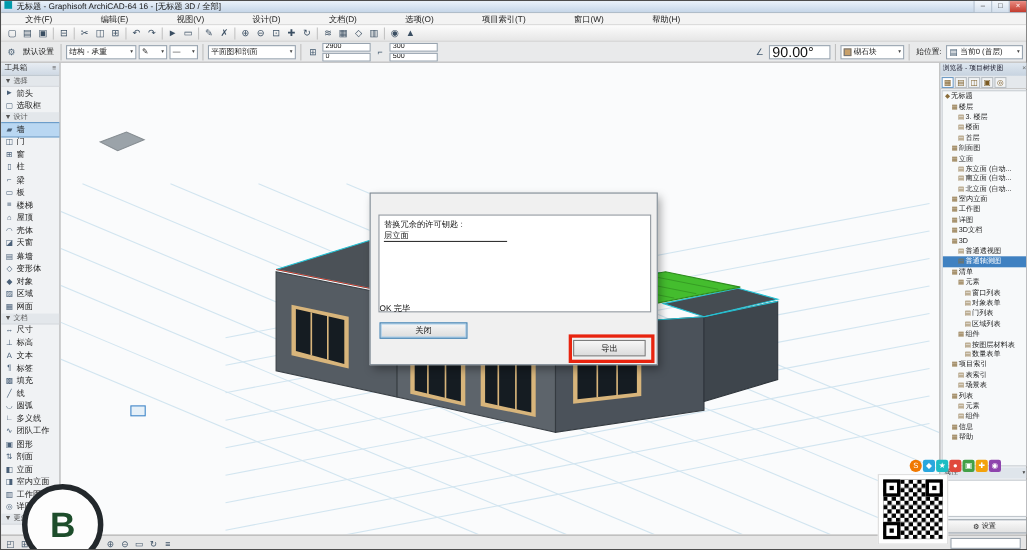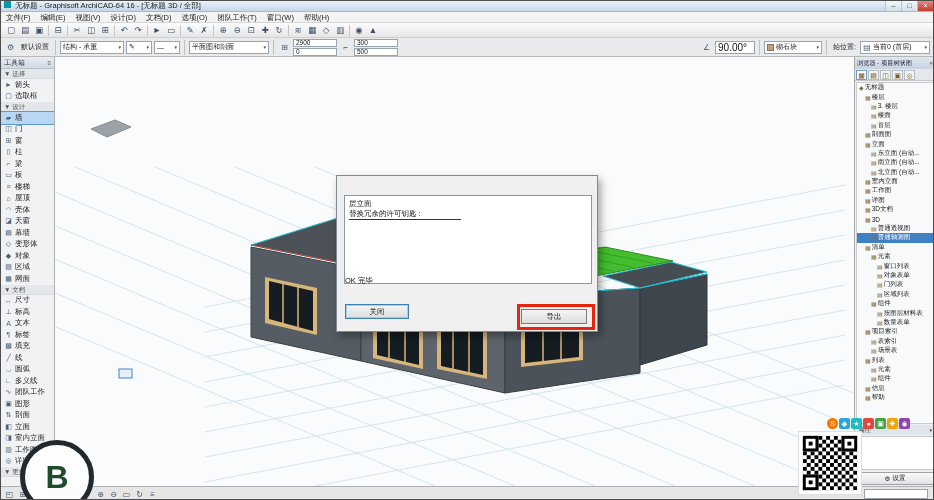--- a/index.html
+++ b/index.html
@@ -7,36 +7,36 @@
 .app{position:relative;width:934px;height:500px;background:#ececec;font-family:"Liberation Sans","DejaVu Sans",sans-serif;overflow:hidden;border:1px solid #4d4d4d;font-size:8px}
 
 .titlebar{position:absolute;left:0;top:0;width:100%;height:11px;background:linear-gradient(#eaf2fb,#c6d6e8);display:flex;align-items:flex-start;font-size:7.5px;color:#1a1a1a;border-bottom:1px solid #aab8c6;z-index:5}
 .app-icon{width:7px;height:7px;background:#009aab;margin:0 4px 0 3px;flex:0 0 auto}
 .title-text{white-space:nowrap;overflow:hidden}
 .win-controls{margin-left:auto;display:flex;height:100%}
 .win-btn{width:16px;text-align:center;font-size:7px;line-height:10px;color:#333;border-left:1px solid #b6c2d0;background:linear-gradient(#f4f8fc,#d3dfec)}
 .win-btn.close{background:linear-gradient(#e98a80,#c23b2e);color:#fff}
 
 .menubar{position:absolute;left:0;top:11px;width:100%;height:11px;background:#f3f3f3;border-bottom:1px solid #d6d6d6;display:flex;align-items:center;font-size:7.5px;color:#222;z-index:5}
-.menu-item{padding:0 5px;line-height:11px;white-space:nowrap}
+.menu-item{padding:0 22px;line-height:11px;white-space:nowrap}
 
 .toolbar1{position:absolute;left:0;top:22px;width:100%;height:15px;background:linear-gradient(#fcfcfc,#e6e6e6);border-bottom:1px solid #cfcfcf;display:flex;align-items:center;padding:0 3px;z-index:5}
 .t1-icon{width:14px;height:13px;font-size:8.5px;line-height:13px;text-align:center;color:#3a4e62}
 .t1-sep{width:1px;height:11px;background:#c4c4c4;margin:0 2px}
 
 .toolbar2{position:absolute;left:0;top:37px;width:100%;height:19px;background:#e9eaeb;border-bottom:1px solid #b9b9b9;display:flex;align-items:center;font-size:7px;color:#222;padding:0 3px;gap:2px;z-index:5}
 .tb2-icon{width:13px;height:13px;text-align:center;line-height:13px;font-size:8px;color:#41586e}
 .tb2-label{padding:0 2px;white-space:nowrap}
 .tb2-sep{width:1px;height:15px;background:#c0c0c0;margin:0 2px}
 .combo{background:#fff;border:1px solid #98a4b0;height:13px;display:flex;align-items:center;padding:0 2px;white-space:nowrap;gap:2px}
 .combo .arrow{margin-left:auto;font-size:5px;color:#444;padding-left:3px}
 .swatch{width:7px;height:7px;background:#c8a06a;border:1px solid #777;flex:0 0 auto}
 .stack{display:flex;flex-direction:column;gap:1px}
 .numfield{width:44px;height:8px;border:1px solid #98a4b0;background:#fff;font-size:6.5px;line-height:7px;padding:0 2px;font-family:inherit;color:#111}
-.numfield.wide{width:40px;height:13px;line-height:11px;font-size:10px}
+.numfield.wide{width:56px;height:13px;line-height:11px;font-size:13px}
 .spacer{flex:1}
 
 .toolbox{position:absolute;left:0;top:56px;width:54px;height:429px;background:#f0f2f4;border-right:1px solid #b0b0b0;font-size:7.5px;overflow:hidden;z-index:4}
 .toolbox-header{height:12px;background:linear-gradient(#e8edf3,#cfd9e4);border-bottom:1px solid #b8c2cc;line-height:12px;padding:0 3px;font-size:7px;color:#333;display:flex;align-items:center}
 .toolbox-header .mh{margin-left:auto;font-size:6px;color:#555}
 .tbx-group{height:10px;line-height:10px;background:#e3e7eb;color:#555;padding-left:3px;font-size:6.5px;border-bottom:1px solid #d7dbdf}
 .tbx-item{height:11.5px;display:flex;align-items:center;padding-left:3px;color:#222}
 .tbx-item .ico{width:9px;font-size:7px;color:#4a6078;text-align:center;margin-right:2px;flex:0 0 auto}
 .tbx-item .lbl{white-space:nowrap;overflow:hidden}
 .tbx-item.selected{background:#b9d7f2;outline:1px solid #5f97c9}
@@ -60,21 +60,21 @@
 .nav-settings{height:13px;display:flex;align-items:center;justify-content:center;gap:2px;background:linear-gradient(#fafafa,#e2e2e2);border:1px solid #9aa2aa;margin:1px;color:#222}
 
 .dialog{position:absolute;left:335px;top:174px;width:262px;height:157px;background:#f0f0f0;border:1px solid #7f8a94;box-shadow:3px 4px 8px rgba(0,0,0,.35);z-index:10;font-size:7.5px;color:#111}
 .dlg-title{height:13px;display:flex;align-items:center;background:linear-gradient(#fdfdfd,#dfe3e7);border-bottom:1px solid #c2c6ca;padding:0 3px}
 .dlg-ico{width:7px;height:7px;background:#2a7fbf;margin-right:3px;flex:0 0 auto}
 .dlg-btn{width:14px;text-align:center;color:#555}
 .dlg-content{position:absolute;left:7px;top:19px;width:248px;height:89px;background:#fff;border:1px solid #8f969d;padding:3px 4px;line-height:9.5px}
 .dlg-hr{width:112px;border-top:1px solid #333;margin:1px 0 2px}
 .dlg-status{position:absolute;left:8px;top:100px}
 .btn{position:absolute;height:15px;background:linear-gradient(#f6f6f6,#dcdcdc);border:1px solid #7c7c7c;font-size:7.5px;text-align:center;line-height:13px;color:#111}
-.btn-close{left:8px;top:128px;width:64px;border:1px solid #3c7fb1;box-shadow:inset 0 0 0 1px #a8cdea}
+.btn-close{left:8px;top:117px;width:80px;border:1px solid #3c7fb1;box-shadow:inset 0 0 0 1px #a8cdea}
 .btn-export{left:184px;top:133px;width:66px}
 .red-annotation{position:absolute;left:180px;top:128px;width:78px;height:26px;border:3px solid #e8240f;z-index:11;pointer-events:none}
 
 .statusbar{position:absolute;left:0;top:485px;width:100%;height:15px;background:#e6e6e6;border-top:1px solid #b0b0b0;display:flex;align-items:center;padding:0 2px;font-size:7px;color:#333;z-index:4}
 .sb-icon{width:13px;text-align:center;font-size:8px;color:#42566a}
 .sb-right{margin-left:auto;display:flex;align-items:center;gap:2px;padding-right:3px}
 .sb-box{width:64px;height:10px;background:#fff;border:1px solid #99a3ad}
 
 .logo{position:absolute;left:19px;top:439px;width:74px;height:74px;border-radius:50%;border:5px solid #23282c;background:#fdfdfd;display:flex;align-items:center;justify-content:center;font-weight:bold;font-size:32px;color:#1d4d2b;z-index:20}
 .qr{position:absolute;left:797px;top:430px;width:64px;height:64px;background:#fff;z-index:20;border:1px solid #ddd}
@@ -97,21 +97,21 @@
     </span>
   </div>
 
   <div class="menubar" id="menubar">
       <div class="menu-item">文件(F)</div>
       <div class="menu-item">编辑(E)</div>
       <div class="menu-item">视图(V)</div>
       <div class="menu-item">设计(D)</div>
       <div class="menu-item">文档(D)</div>
       <div class="menu-item">选项(O)</div>
-      <div class="menu-item">团队工作(T)</div>
+      <div class="menu-item">项目索引(T)</div>
       <div class="menu-item">窗口(W)</div>
       <div class="menu-item">帮助(H)</div>
     </div>
 
   <div class="toolbar1" id="toolbar1">
       <div class="t1-icon">▢</div>
       <div class="t1-icon">▤</div>
       <div class="t1-icon">▣</div>
       <div class="t1-sep"></div>
       <div class="t1-icon">⊟</div>
@@ -559,22 +559,22 @@
     </div>
     <div class="nav-props-box"></div>
     <div class="nav-settings">
       <span>⚙</span>
       <span>设置</span>
     </div>
   </div>
 
   <div class="dialog">
     <div class="dlg-content" id="dlg-lines">
+        <div class="dlg-line">替换冗余的许可钥匙 :</div>
         <div class="dlg-line">层立面</div>
-        <div class="dlg-line">替换冗余的许可钥匙 :</div>
         <div class="dlg-hr"></div>
       </div>
     <div class="dlg-status">OK 完毕</div>
     <div class="btn btn-close">关闭</div>
     <div class="btn btn-export">导出</div>
     <div class="red-annotation"></div>
   </div>
 
   <div class="statusbar">
     <span id="sb-icons" style="display:flex">

